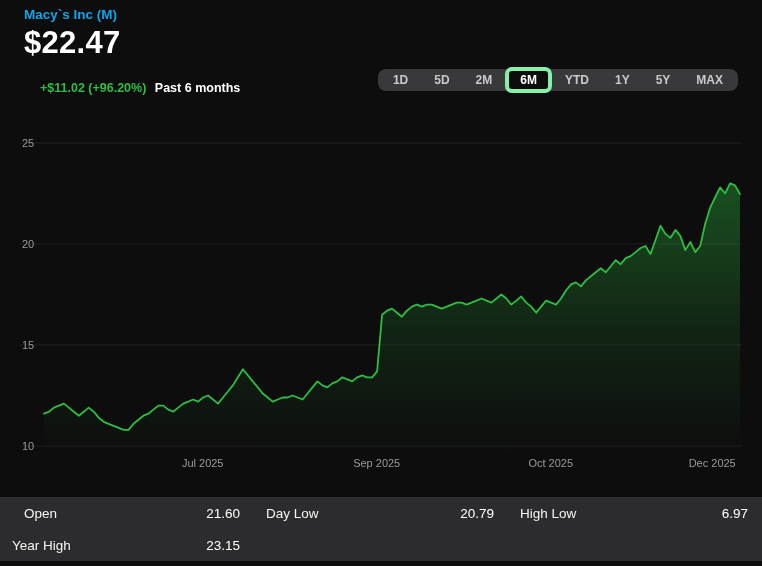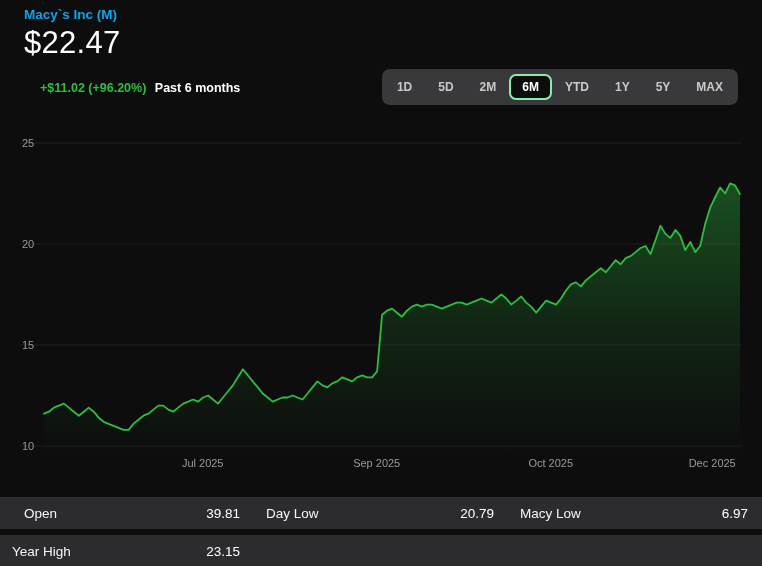--- a/index.html
+++ b/index.html
@@ -9,50 +9,50 @@
     background: #0d0d0d;
     overflow: hidden;
     font-family: "Liberation Sans", "DejaVu Sans", sans-serif;
   }
   .title {
     position: absolute; left: 24px; top: 7px;
     color: #0ea5e9; font-size: 13.5px; font-weight: 700;
   }
   .price {
     position: absolute; left: 24px; top: 25px;
-    color: #ffffff; font-size: 31px; font-weight: 400; letter-spacing: .3px;
+    color: #ffffff; font-size: 31px; font-weight: 700; letter-spacing: .3px;
   }
   .change-row {
     position: absolute; left: 24px; top: 81px;
     font-size: 12.5px;
   }
   .change { color: #2ebd40; font-weight: 700; margin-left: 16px; }
   .period { color: #ffffff; font-weight: 600; margin-left: 5px; }
 
   .range-selector {
-    position: absolute; top: 69px; right: 24px; height: 36px;
+    position: absolute; top: 69px; right: 24px; height: 22px;
     background: #39393b; border-radius: 8px;
     display: flex; align-items: center; padding: 0 2px;
   }
   .range-btn {
     background: transparent; border: none; cursor: pointer;
     color: #c9c9c9; font-family: "Liberation Sans", sans-serif;
     font-size: 12px; font-weight: 700;
     height: 26px; padding: 0 13px; border-radius: 7px;
   }
   .range-btn.selected {
     background: #0d0d0d; color: #ffffff;
-    border: 2px solid #86efac; padding: 0 11px;
+    border: 4px solid #86efac; padding: 0 11px;
   }
 
   .chart { position: absolute; top: 120px; left: 0; width: 678px; height: 352px; }
 
   .stats { position: absolute; top: 497px; left: 0; width: 762px; }
   .stats-row {
-    height: 32px; background: #2c2c2e; margin-bottom: 6px;
+    height: 32px; background: #2c2c2e; margin-bottom: 0;
     display: grid; grid-template-columns: 1fr 1fr 1fr; align-items: center;
     font-size: 13.5px; color: #f5f5f5;
   }
   .cell { display: flex; justify-content: space-between; padding: 0 14px 0 12px; }
   .cell.first { padding-left: 24px; }
   .cell .value { font-weight: 500; color: #ffffff; }
 </style>
 </head>
 <body>
 
@@ -99,28 +99,28 @@
         <text x="376.7" y="347" fill="#9a9a9a" font-size="11" text-anchor="middle">Sep 2025</text>
         <text x="550.7" y="347" fill="#9a9a9a" font-size="11" text-anchor="middle">Oct 2025</text>
         <text x="712.2" y="347" fill="#9a9a9a" font-size="11" text-anchor="middle">Dec 2025</text>
       </svg>
   </div>
 
   <div class="stats">
     <div class="stats-row">
       <div class="cell first">
         <span class="label">Open</span>
-        <span class="value">39.81</span>
+        <span class="value">21.60</span>
       </div>
       <div class="cell">
         <span class="label">Day Low</span>
         <span class="value">20.79</span>
       </div>
       <div class="cell">
-        <span class="label">Macy Low</span>
+        <span class="label">High Low</span>
         <span class="value">6.97</span>
       </div>
     </div>
     <div class="stats-row">
       <div class="cell">
         <span class="label">Year High</span>
         <span class="value">23.15</span>
       </div>
     </div>
   </div>

